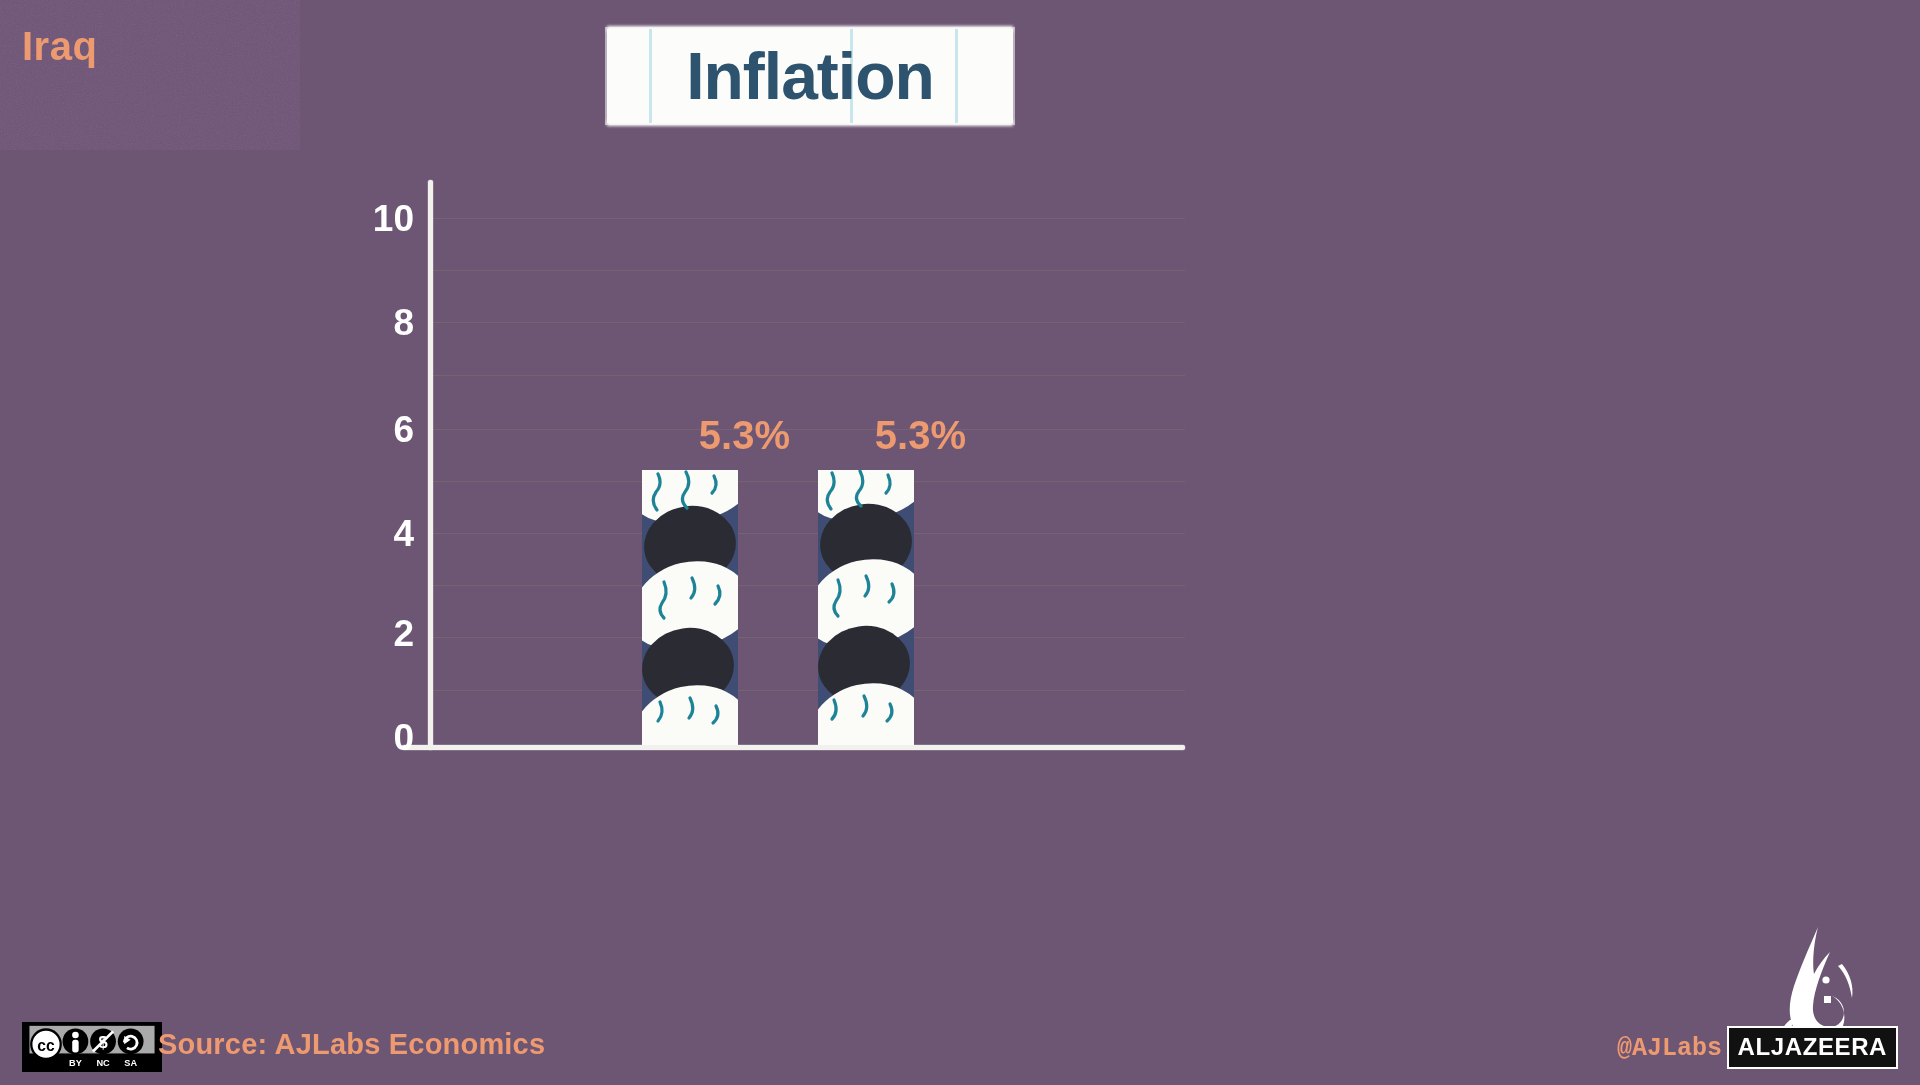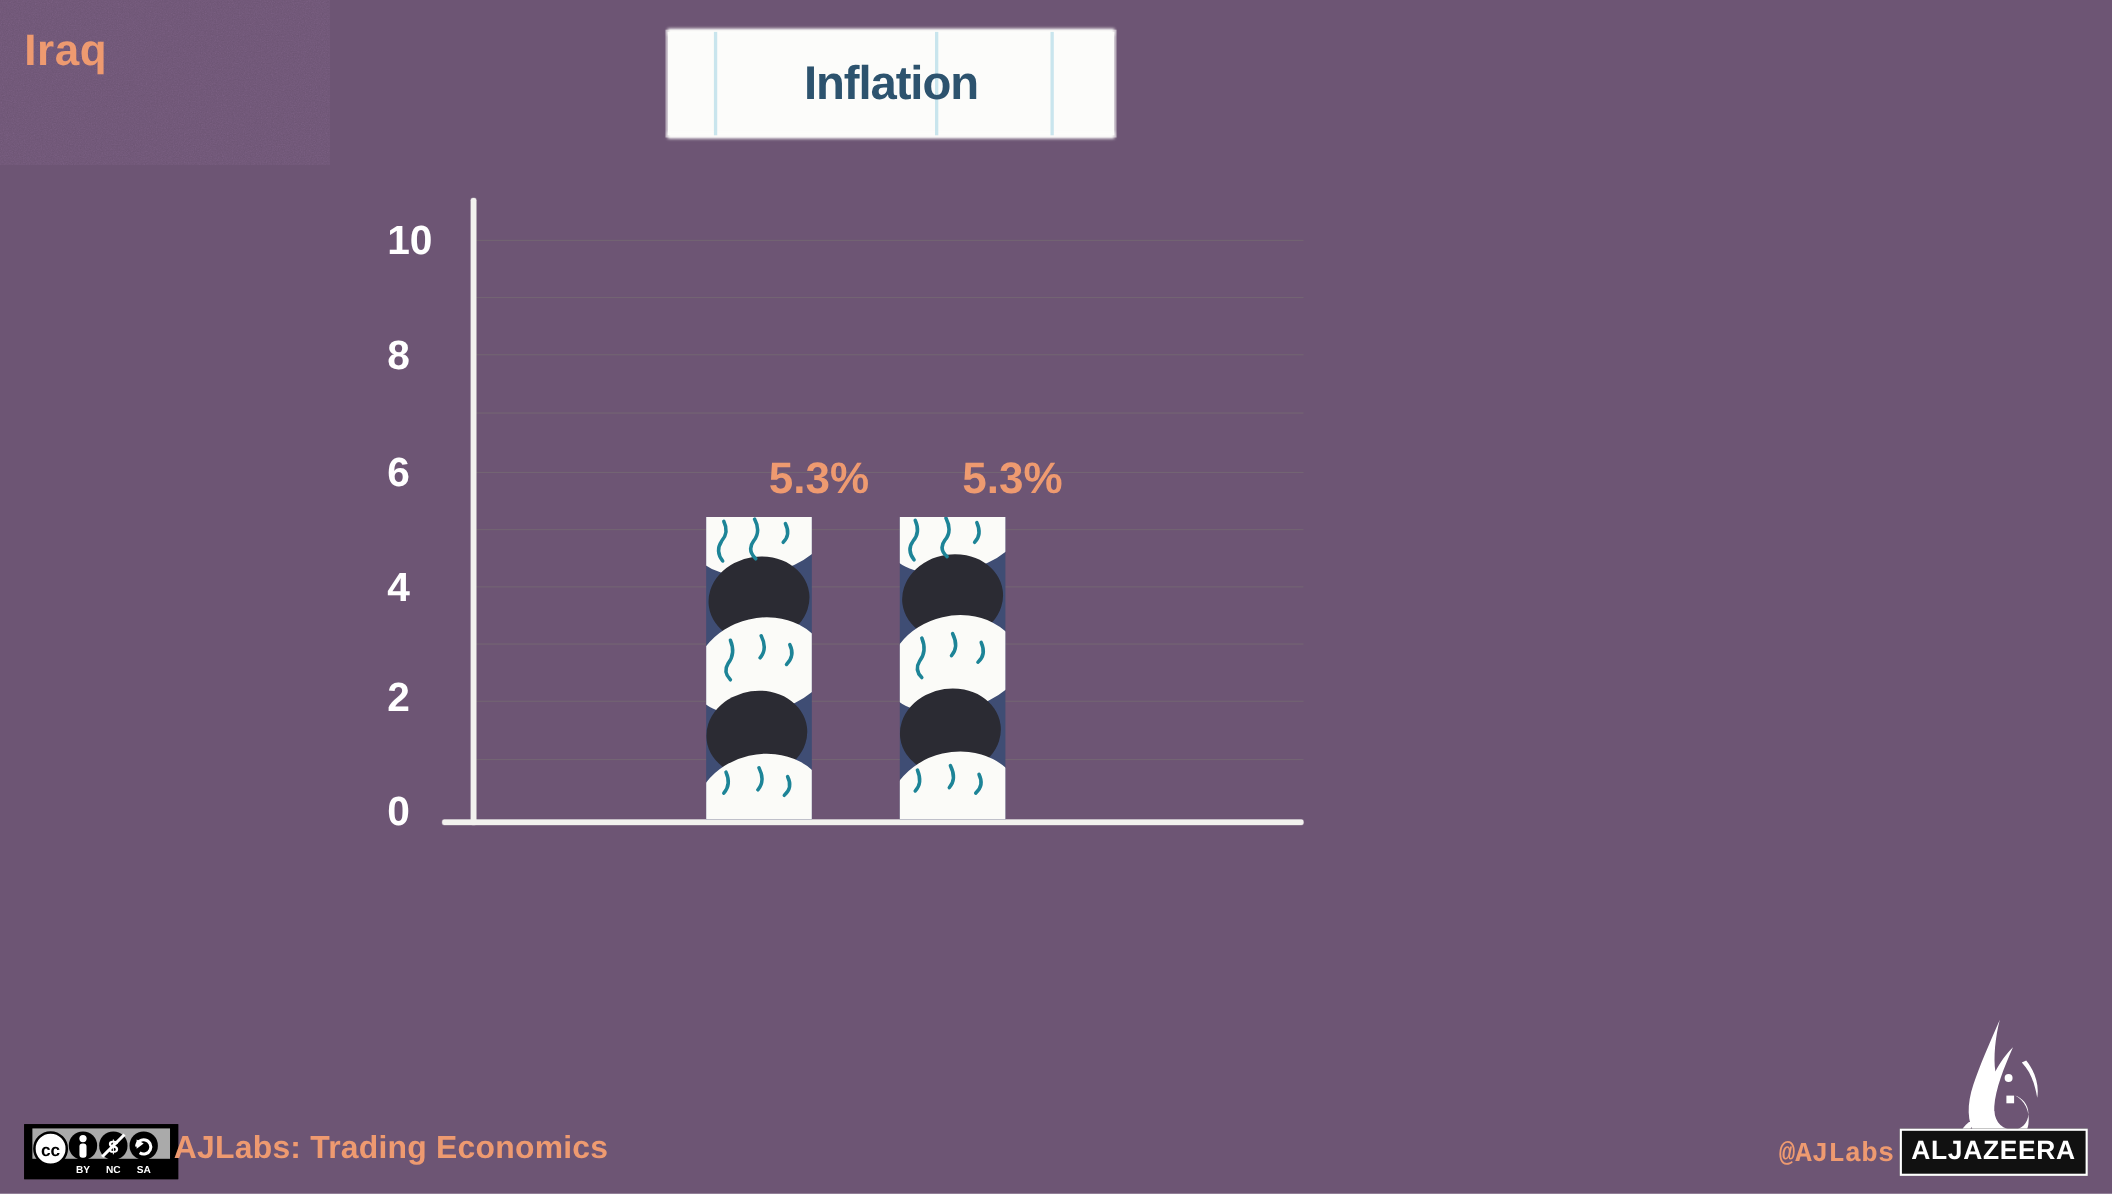--- a/index.html
+++ b/index.html
@@ -43,21 +43,21 @@
     position:absolute; left:0; right:0; top:-3px; height:6px;
     background:#fcfcfa; filter:blur(1.5px);
   }
   #title-card .paper-bot{
     position:absolute; left:0; right:0; bottom:-3px; height:6px;
     background:#fcfcfa; filter:blur(1.5px);
   }
   #chart-title{
     position:absolute; inset:0; z-index:2;
     display:flex; align-items:center; justify-content:center;
-    font-size:43px; font-weight:bold; color:#2d536e;
+    font-size:66px; font-weight:bold; color:#2d536e;
     letter-spacing:-1px;
   }
 
   
   #plot{
     position:absolute; left:0; top:0; width:1920px; height:1085px; z-index:4;
   }
   .gridline{
     position:absolute; left:430px; width:755px; height:1px;
     background:#7d7f71; opacity:.38;
@@ -66,21 +66,21 @@
     position:absolute; left:428px; top:180px; width:5px; height:570px;
     background:#f2f1ee; border-radius:2px;
     box-shadow:0 0 0 .5px rgba(242,241,238,.35);
   }
   #x-axis-line{
     position:absolute; left:402px; top:745px; width:783px; height:5px;
     background:#f2f1ee; border-radius:2px;
     box-shadow:0 0 0 .5px rgba(242,241,238,.35);
   }
   .y-tick-label{
-    position:absolute; width:62px; 
+    position:absolute; width:62px; text-align:right;
     font-size:37px; font-weight:bold; color:#ffffff;
   }
 
   
   .bar{
     position:absolute; overflow:hidden;
     background:#3f4d74;
   }
   .bar .swirl{ position:absolute; left:-12%; width:124%; }
   .bar .band{
@@ -221,21 +221,21 @@
     <text x="82" y="26" font-family="Liberation Sans, sans-serif" font-size="18" font-weight="bold" fill="#fff" text-anchor="middle">$</text>
     <line x1="71" y1="30" x2="93" y2="8" stroke="#fff" stroke-width="3"></line>
     <text x="82" y="46" font-family="Liberation Sans, sans-serif" font-size="10" font-weight="bold" fill="#fff" text-anchor="middle">NC</text>
 
     <circle cx="112" cy="19" r="14" fill="#000"></circle>
     <path d="M105 20 a7 7 0 1 1 3 6" fill="none" stroke="#fff" stroke-width="3"></path>
     <polygon points="105,13 105,22 112,17" fill="#fff"></polygon>
     <text x="112" y="46" font-family="Liberation Sans, sans-serif" font-size="10" font-weight="bold" fill="#fff" text-anchor="middle">SA</text>
   </svg>
 </div>
-<div id="source-text">AJLabs: Trading Economics</div>
+<div id="source-text">Source: AJLabs Economics</div>
 
 <div id="aj-handle">@AJLabs</div>
 
 <svg id="aj-logo" viewBox="0 0 160 146">
   <g fill="#ffffff">
     <path d="M80 3 C70 26 62 44 56 62 C50 80 50 96 58 108 C64 117 74 121 82 120 C94 119 104 110 106 98 C108 86 102 76 94 72 C100 74 106 80 106 88 C106 98 98 104 90 103 C80 102 74 93 75 82 C76 66 84 46 92 28 C86 34 80 42 76 50 C74 38 76 18 80 3 Z"></path>
     <circle cx="70" cy="52" r="4.2"></circle>
     <circle cx="88" cy="56" r="3.6"></circle>
     <rect x="66" y="86" width="9" height="9"></rect>
     <rect x="86" y="72" width="7" height="7"></rect>

